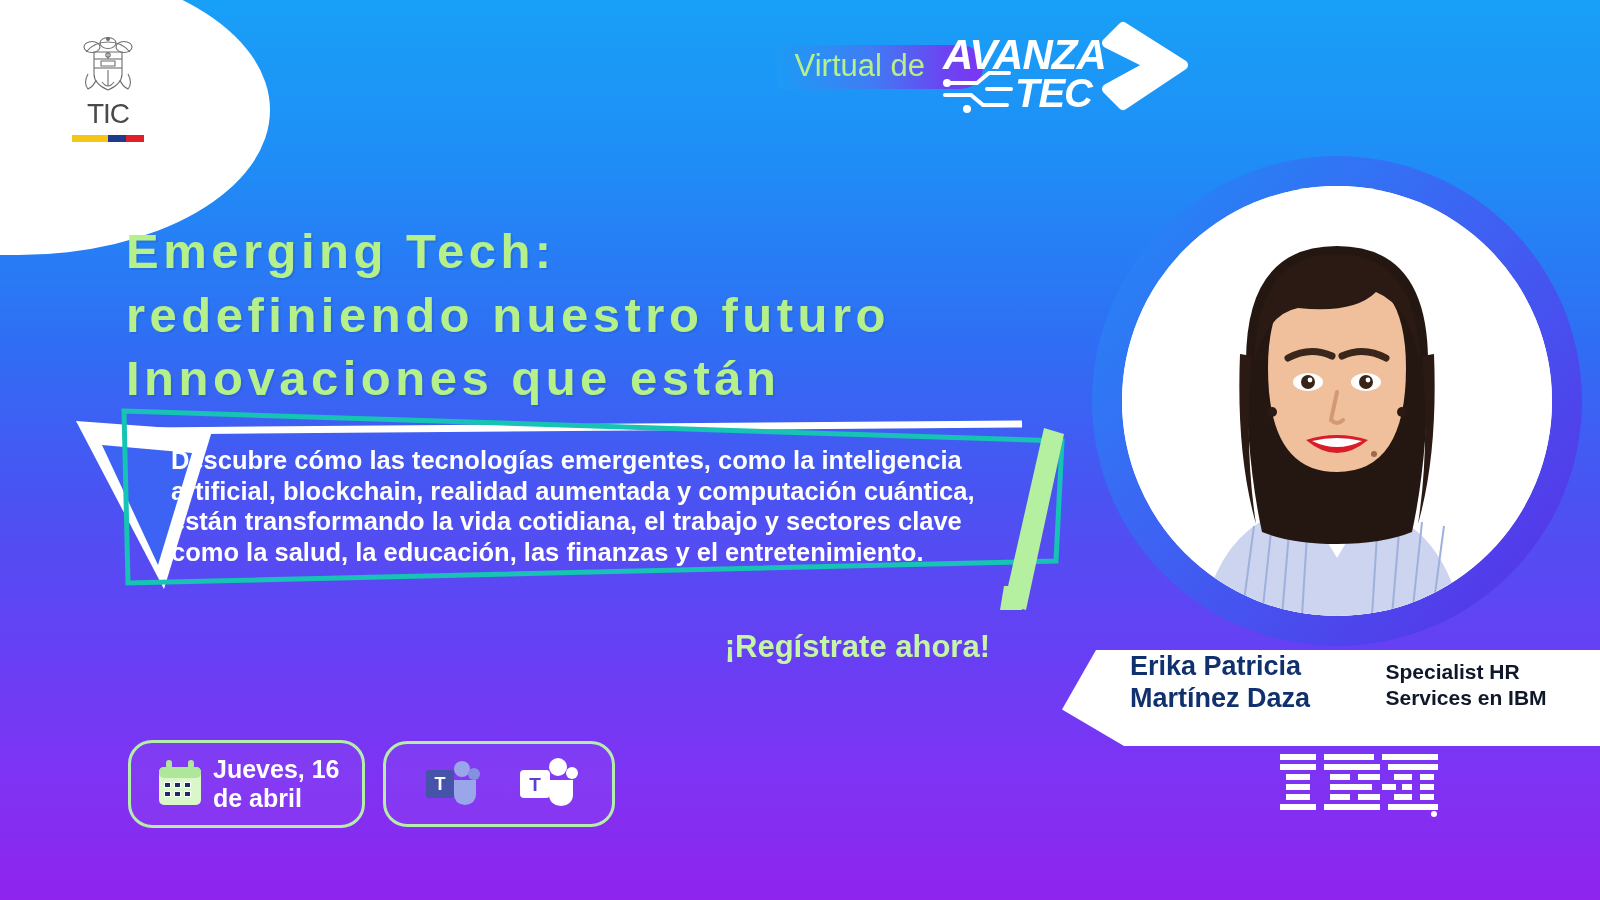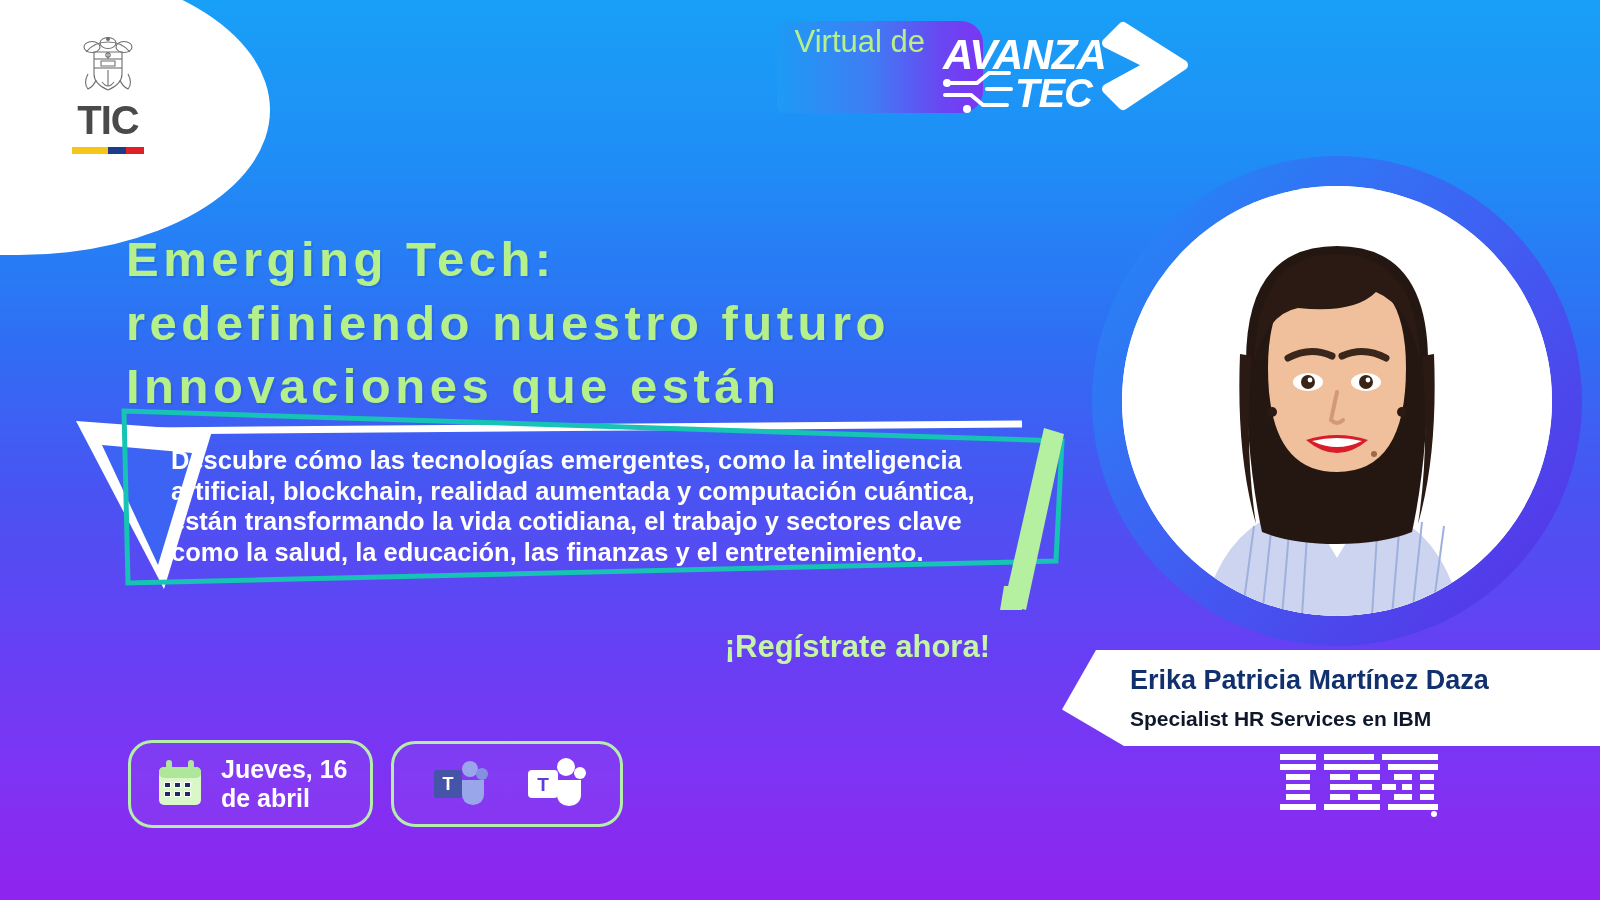--- a/index.html
+++ b/index.html
@@ -33,56 +33,56 @@
   }
 
   
   .tic-logo{
     position:absolute; left:48px; top:30px;
     width:120px; z-index:4;
     display:flex; flex-direction:column; align-items:center;
   }
   .tic-shield{ width:68px; height:72px; }
   .tic-word{
-    font-size:40px; font-weight:bold; color:#4a4a4a;
+    font-size:28px; font-weight:normal; color:#4a4a4a;
     letter-spacing:-1px; line-height:1; margin-top:-2px;
   }
   .tic-flag{ display:flex; width:72px; height:7px; margin-top:7px; }
   .tic-flag i{ display:block; height:100%; }
   .tic-flag .y{ width:50%; background:#f5c518; }
   .tic-flag .b{ width:25%; background:#1e3a8a; }
   .tic-flag .r{ width:25%; background:#e01f2b; }
 
   
   .header-block{
     position:absolute; left:595px; top:25px; width:600px; z-index:5;
   }
   .masterclass{
     font-size:92px; font-weight:bold; color:#ffffff;
     letter-spacing:-1px; line-height:1.02;
     text-align:center;
   }
   .sub-row{
-    display:flex; justify-content:flex-end;
+    display:flex; align-items:center; justify-content:flex-end;
     margin-top:-4px; position:relative;
   }
   .virtual-badge{
     position:relative;
     padding:4px 58px 6px 18px;
     border-radius:6px 22px 22px 6px;
     background:linear-gradient(90deg,#1d9bf5 0%, #3f7df4 45%, #6a46f2 80%, #7b36f2 100%);
     font-size:31px; font-weight:normal; color:#b7f08b;
     line-height:1.1; white-space:nowrap;
     margin-right:-46px;
   }
   .avanza-logo{ position:relative; z-index:3; width:258px; height:92px; }
 
   
   .title{
-    position:absolute; left:126px; top:228px; width:900px; z-index:5;
+    position:absolute; left:126px; top:220px; width:900px; z-index:5;
     color:#b6f08a;
     font-size:49px; font-weight:bold;
     letter-spacing:4.5px;
     line-height:1.30;
     text-shadow:2px 2px 0 rgba(30,90,190,0.30);
   }
 
   
   .white-wedge{
     position:absolute; left:72px; top:415px; z-index:3;
@@ -116,21 +116,21 @@
     font-size:25px; font-weight:normal; color:#ffffff;
     line-height:1.25; margin-top:5px;
   }
 
   
   .pills{
     position:absolute; left:128px; top:740px; z-index:6;
     display:flex; align-items:center; gap:18px;
   }
   .pill{
-    display:flex; align-items:center; gap:14px;
+    display:flex; align-items:center; gap:6px;
     border:3px solid #b5eeaa; border-radius:24px;
     padding:12px 22px; min-height:84px;
     background:rgba(255,255,255,0.04);
   }
   .pill-text{
     color:#ffffff; font-size:25px; font-weight:bold; line-height:1.15;
     white-space:pre-line;
   }
   .pill-icon{ flex:0 0 auto; }
   .pill-teams{ gap:34px; padding:12px 34px; }
@@ -147,21 +147,21 @@
     background:#ffffff; overflow:hidden; position:relative;
   }
 
   
   .speaker-card{
     position:absolute; right:0; top:650px; z-index:6;
     width:538px; height:96px;
     background:#ffffff;
     border-radius:18px 0 0 0;
     clip-path:polygon(34px 0, 100% 0, 100% 100%, 62px 100%, 0 62%);
-    display:flex; flex-direction:column; justify-content:center;
+    display:flex; flex-direction:row; justify-content:center;
     padding-left:68px;
   }
   .speaker-name{
     font-size:27px; font-weight:bold; color:#11306e; line-height:1.2;
   }
   .speaker-role{
     font-size:21px; font-weight:bold; color:#0f172a; line-height:1.25;
     margin-top:9px;
   }
 

